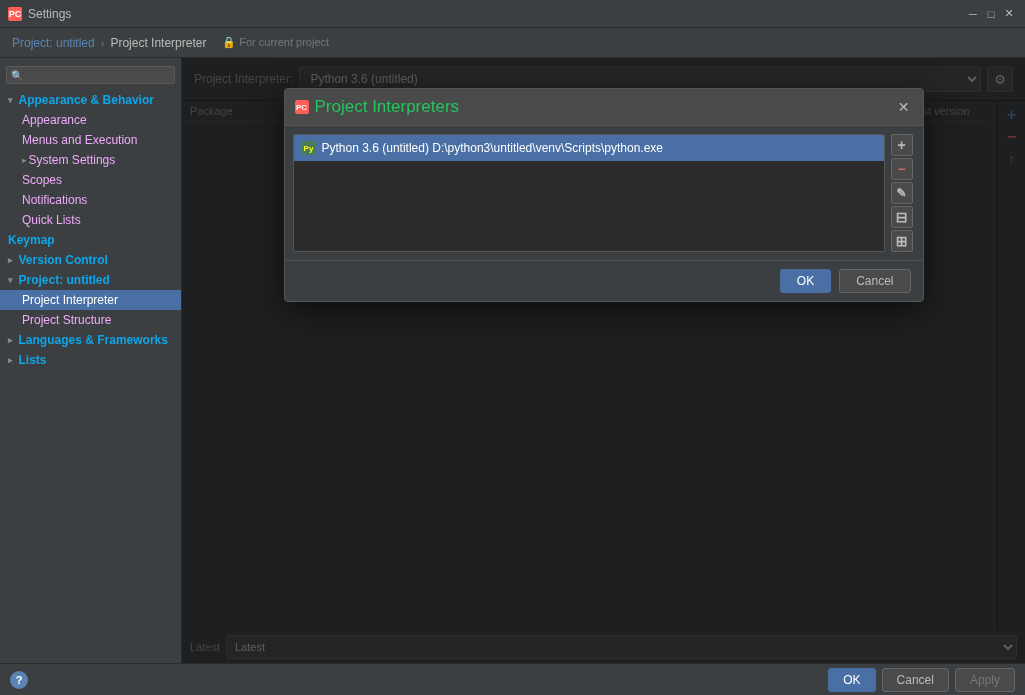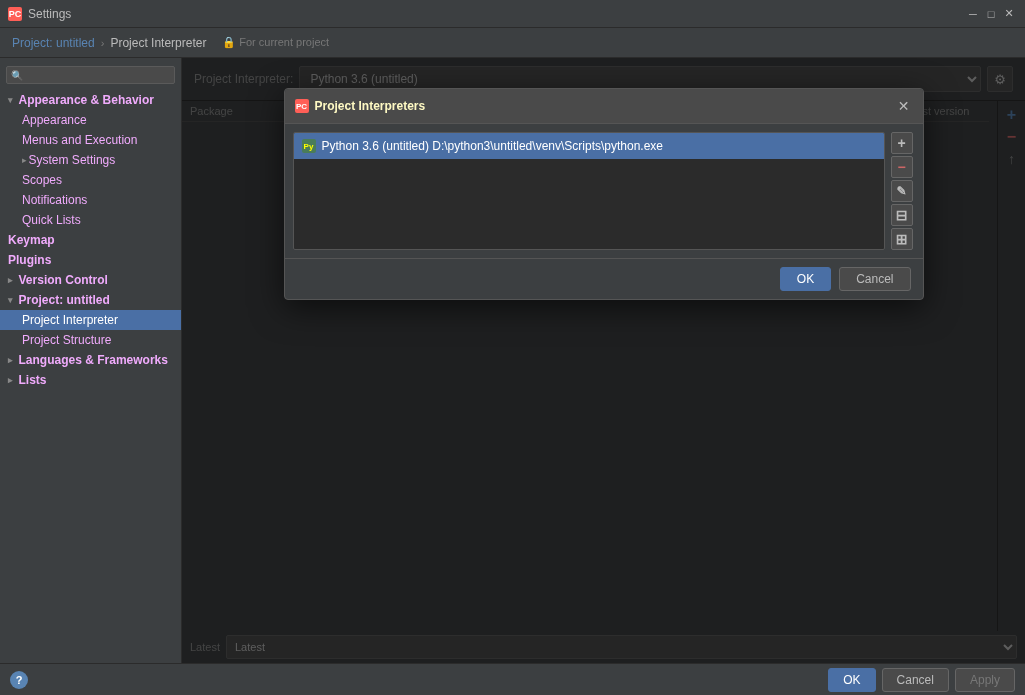--- a/index.html
+++ b/index.html
@@ -135,21 +135,21 @@
       width: 100%;
     }
     .search-icon-svg {
       color: #888;
       font-size: 10px;
       margin-right: 3px;
     }
     .sidebar-group {
       cursor: pointer;
       padding: 3px 6px 3px 8px;
-      color: #f0abfc;
+      color: #0ea5e9;
       font-size: 12px;
       display: flex;
       align-items: center;
       gap: 4px;
       font-weight: 600;
     }
     .sidebar-item {
       padding: 3px 6px 3px 22px;
       color: #f0abfc;
       font-size: 12px;
@@ -261,23 +261,23 @@
       background: #ff5f57;
       border-radius: 2px;
       display: flex;
       align-items: center;
       justify-content: center;
       font-size: 8px;
       color: white;
       font-weight: bold;
     }
     .dialog-title-text {
-      color: #fef9c3;
-      font-size: 12px;
-      font-weight: 700;
+      color: #22c55e;
+      font-size: 17px;
+      font-weight: 400;
     }
     .dialog-close-btn {
       width: 18px;
       height: 18px;
       background: transparent;
       border: none;
       color: #bbbbbb;
       cursor: pointer;
       display: flex;
       align-items: center;
@@ -542,23 +542,20 @@
       </div>
       <div class="sidebar-item">
         <span>Quick Lists</span>
       </div>
 
       <div class="sidebar-group">
         <span>Keymap</span>
       </div>
 
 
-      <div class="sidebar-group">
-        <span>Plugins</span>
-      </div>
 
       <div class="sidebar-group">
         <span class="chevron chevron-right"></span>
         <span>Version Control</span>
       </div>
 
       <div class="sidebar-group">
         <span class="chevron chevron-down"></span>
         <span>Project: untitled</span>
       </div>

